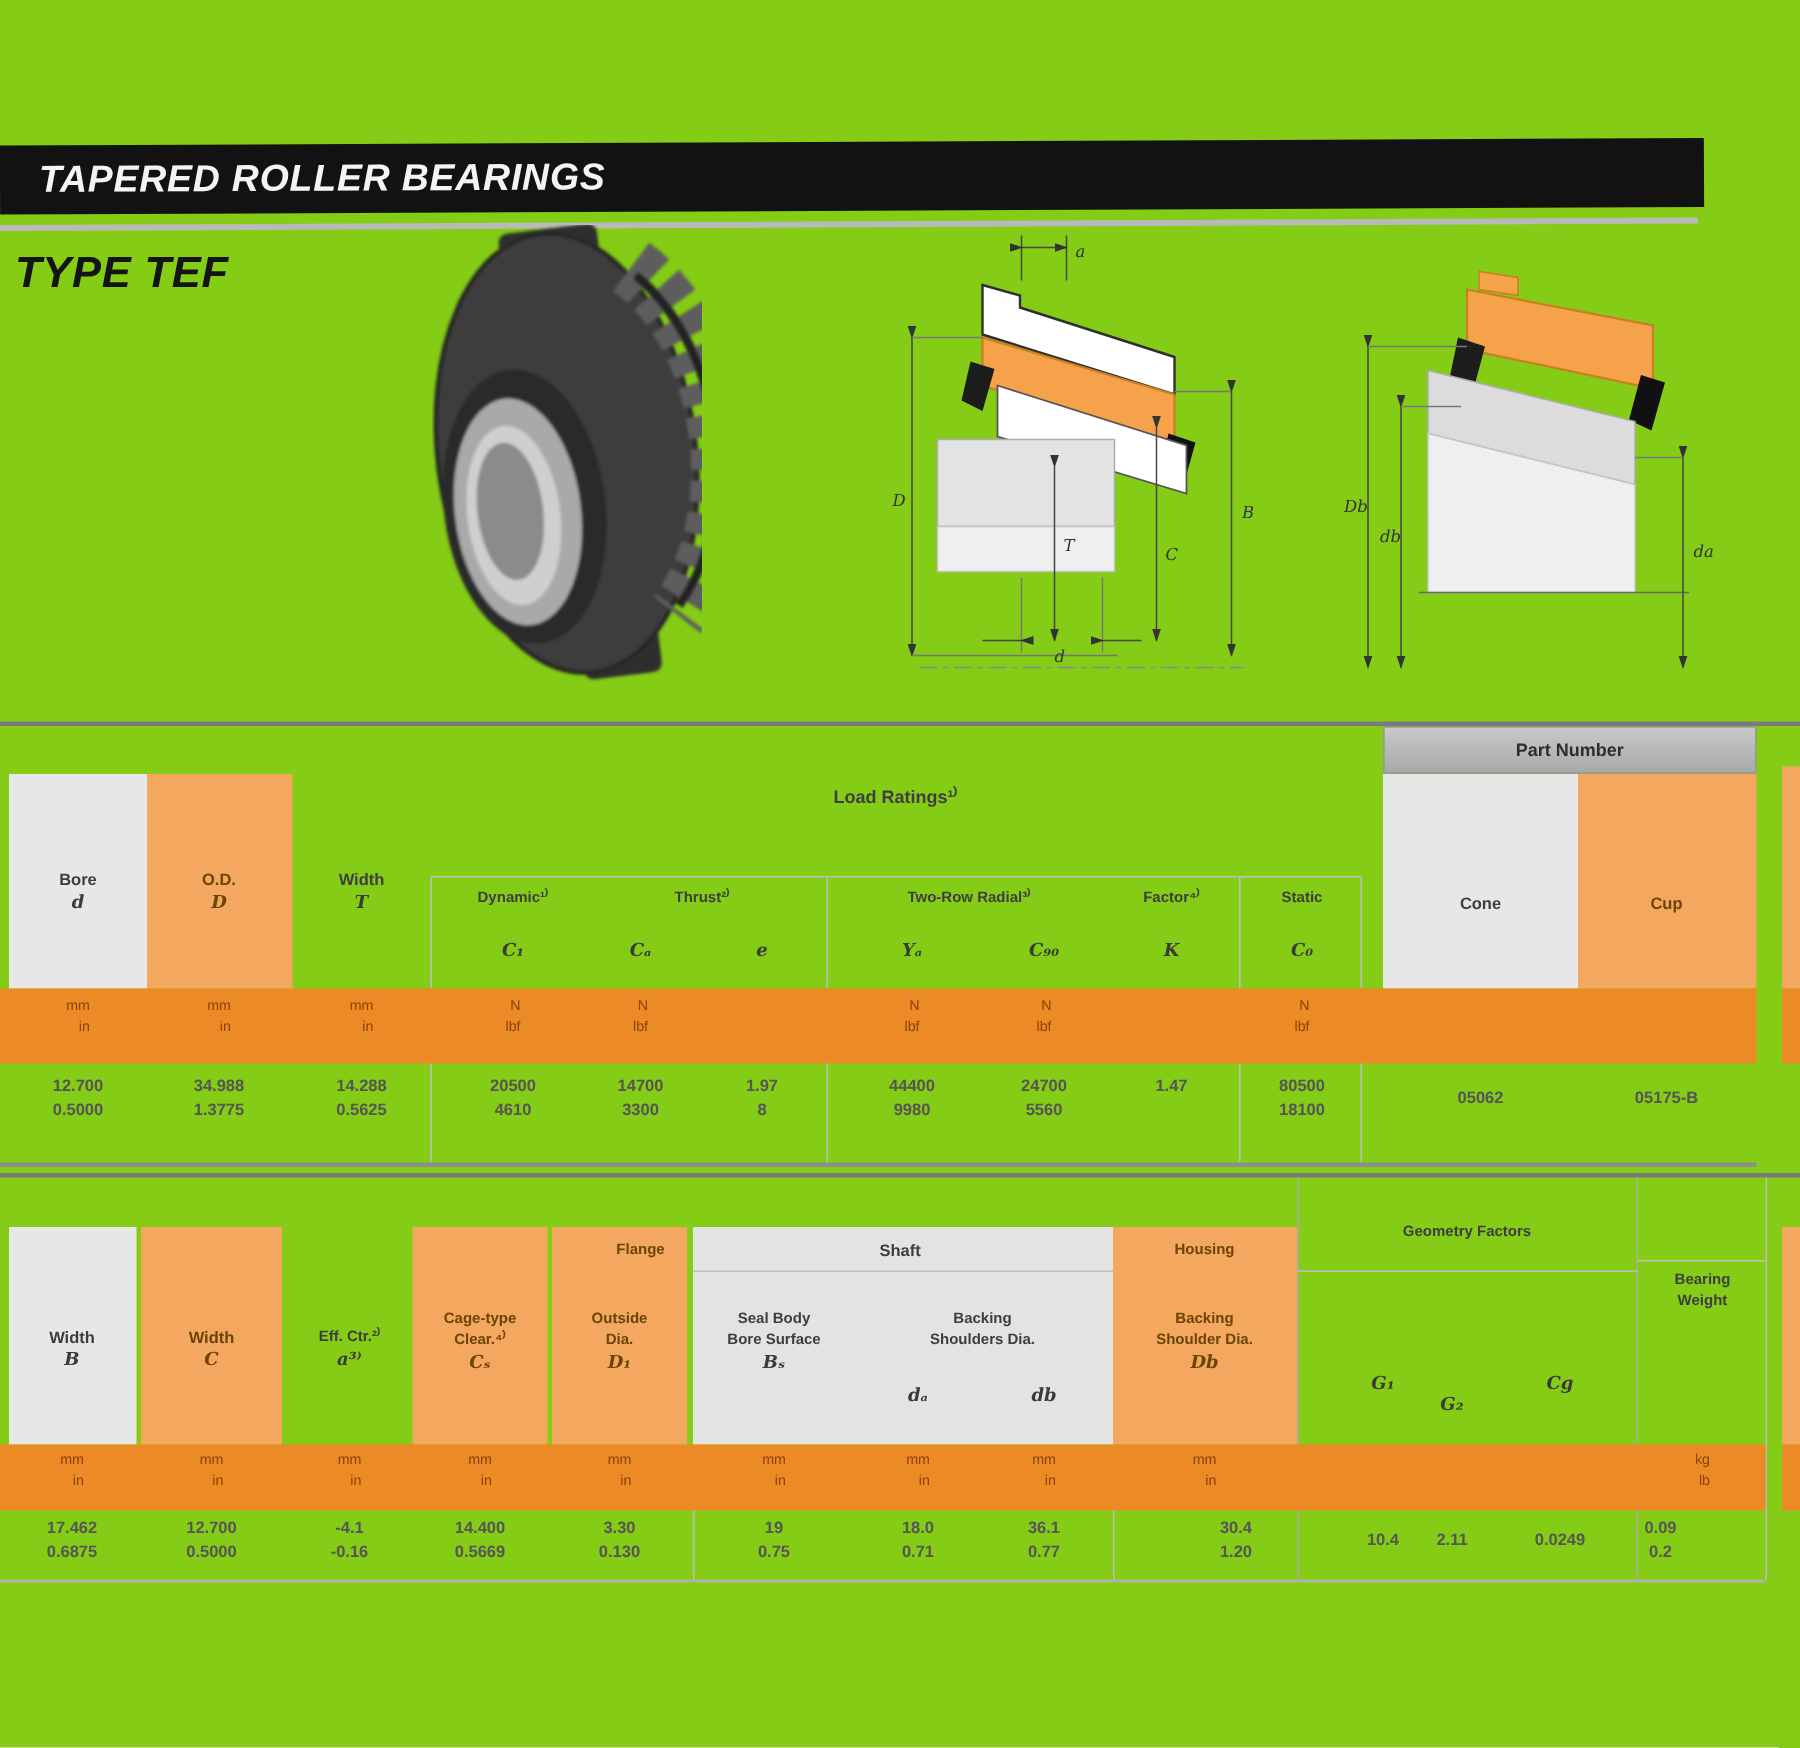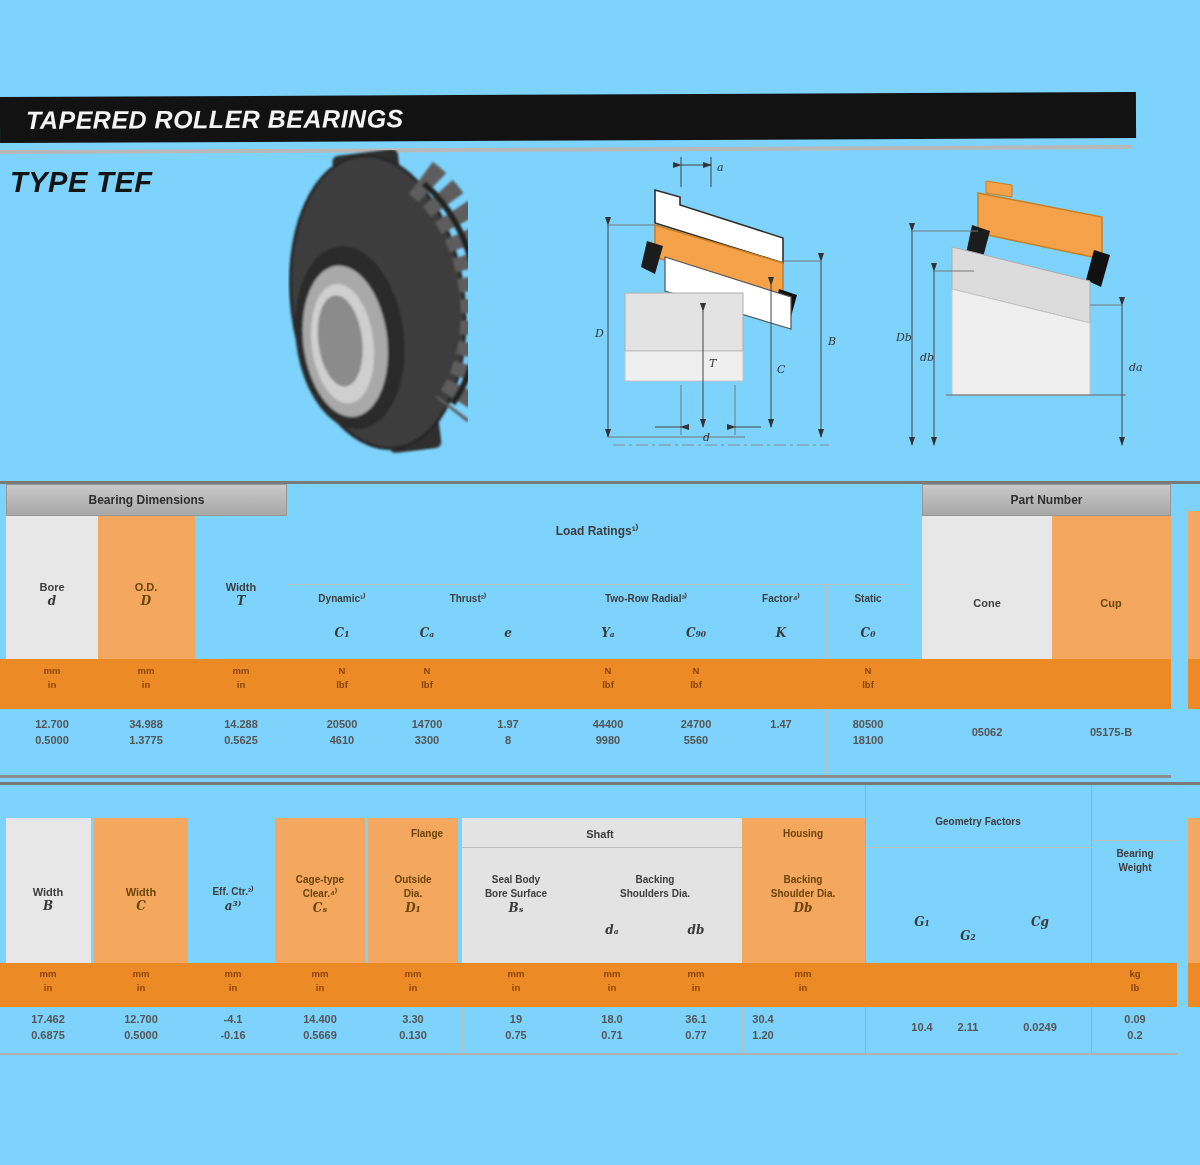--- a/index.html
+++ b/index.html
@@ -1,25 +1,25 @@
 <!DOCTYPE html>
 <html><head>
 <meta charset="utf-8">
 <style>
   html,body{margin:0;padding:0;background:#fff;}
-  #page{position:relative;width:1200px;height:1165px;background:#7dd3fc;overflow:hidden;
+  #page{position:relative;width:1200px;height:1165px;background:#84cc16;overflow:hidden;
         font-family:"Liberation Sans",sans-serif;}
   .abs{position:absolute;}
   
   .c{position:absolute;text-align:center;transform:translateX(-50%);white-space:nowrap;}
   .lbl{font-weight:bold;font-size:11px;line-height:14px;color:#3e3e3e;}
   .small{font-size:10px;}
   .sub{font-family:"DejaVu Serif",serif;font-style:italic;font-weight:bold;font-size:12px;color:#3a3a3a;}
   .val{font-weight:bold;font-size:11px;line-height:16px;color:#555;}
-  .unit{font-weight:bold;font-size:9.5px;line-height:14px;color:#8a4208;}
+  .unit{font-weight:normal;font-size:9.5px;line-height:14px;color:#8a4208;text-align:right;}
   .grayhead{position:absolute;background:linear-gradient(#c9c9c9,#a8a8a8);border:1px solid #979797;
             display:flex;align-items:center;justify-content:center;font-weight:bold;font-size:12px;
             color:#2e2e2e;box-sizing:border-box;}
   .colgray{background:#e7e7e7;}
   .colorange{background:#f3a75f;}
   .band{background:#ec8b26;}
   .vline{position:absolute;width:1px;background:#bdbdbd;}
   .hline{position:absolute;height:1px;background:#bdbdbd;}
   .table{position:absolute;left:0;width:1200px;border-top:3px solid #7a7a7a;}
   .titlebar{position:absolute;left:0;top:97px;width:1136px;height:46px;background:#121212;
@@ -127,23 +127,20 @@
     <line x1="44" y1="116" x2="44" y2="290" stroke="#444" marker-start="url(#ar2)" marker-end="url(#ar2)"></line>
     <line x1="44" y1="116" x2="84" y2="116" stroke="#777"></line>
     <text x="30" y="206">db</text>
     <line x1="232" y1="150" x2="232" y2="290" stroke="#444" marker-start="url(#ar2)" marker-end="url(#ar2)"></line>
     <line x1="200" y1="150" x2="232" y2="150" stroke="#777"></line>
     <text x="239" y="216">da</text>
   </svg>
 
   <div class="table" style="top:481px;height:295px">
 
-    <div class="grayhead" style="left:6px;top:0;width:281px;height:32px">
-      <span>Bearing Dimensions</span>
-    </div>
     <div class="grayhead" style="left:922px;top:0;width:249px;height:32px">
       <span>Part Number</span>
     </div>
 
     <div class="abs colgray" style="left:6px;top:32px;width:92px;height:143px"></div>
     <div class="abs colorange" style="left:98px;top:32px;width:97px;height:143px"></div>
     <div class="abs colgray" style="left:922px;top:32px;width:130px;height:143px"></div>
     <div class="abs colorange" style="left:1052px;top:32px;width:119px;height:143px"></div>
     <div class="abs colorange" style="left:1188px;top:27px;width:12px;height:148px"></div>
 
@@ -398,27 +395,27 @@
         <div>0.75</div>
       </div>
     <div class="c val" style="left:612px;top:226px">
         <div>18.0</div>
         <div>0.71</div>
       </div>
     <div class="c val" style="left:696px;top:226px">
         <div>36.1</div>
         <div>0.77</div>
       </div>
-    <div class="c val" style="left:763px;top:226px">
+    <div class="c val" style="left:824px;top:226px">
         <div>30.4</div>
         <div>1.20</div>
       </div>
     <div class="c val" style="left:922px;top:234px">10.4</div>
     <div class="c val" style="left:968px;top:234px">2.11</div>
     <div class="c val" style="left:1040px;top:234px">0.0249</div>
-    <div class="c val" style="left:1135px;top:226px">
+    <div class="c val" style="left:1107px;top:226px">
         <div>0.09</div>
         <div>0.2</div>
       </div>
     <div class="abs" style="left:0;top:268px;width:1177px;height:2px;background:#b0b0b0"></div>
   </div>
 
 </div>
 
 </body></html>

